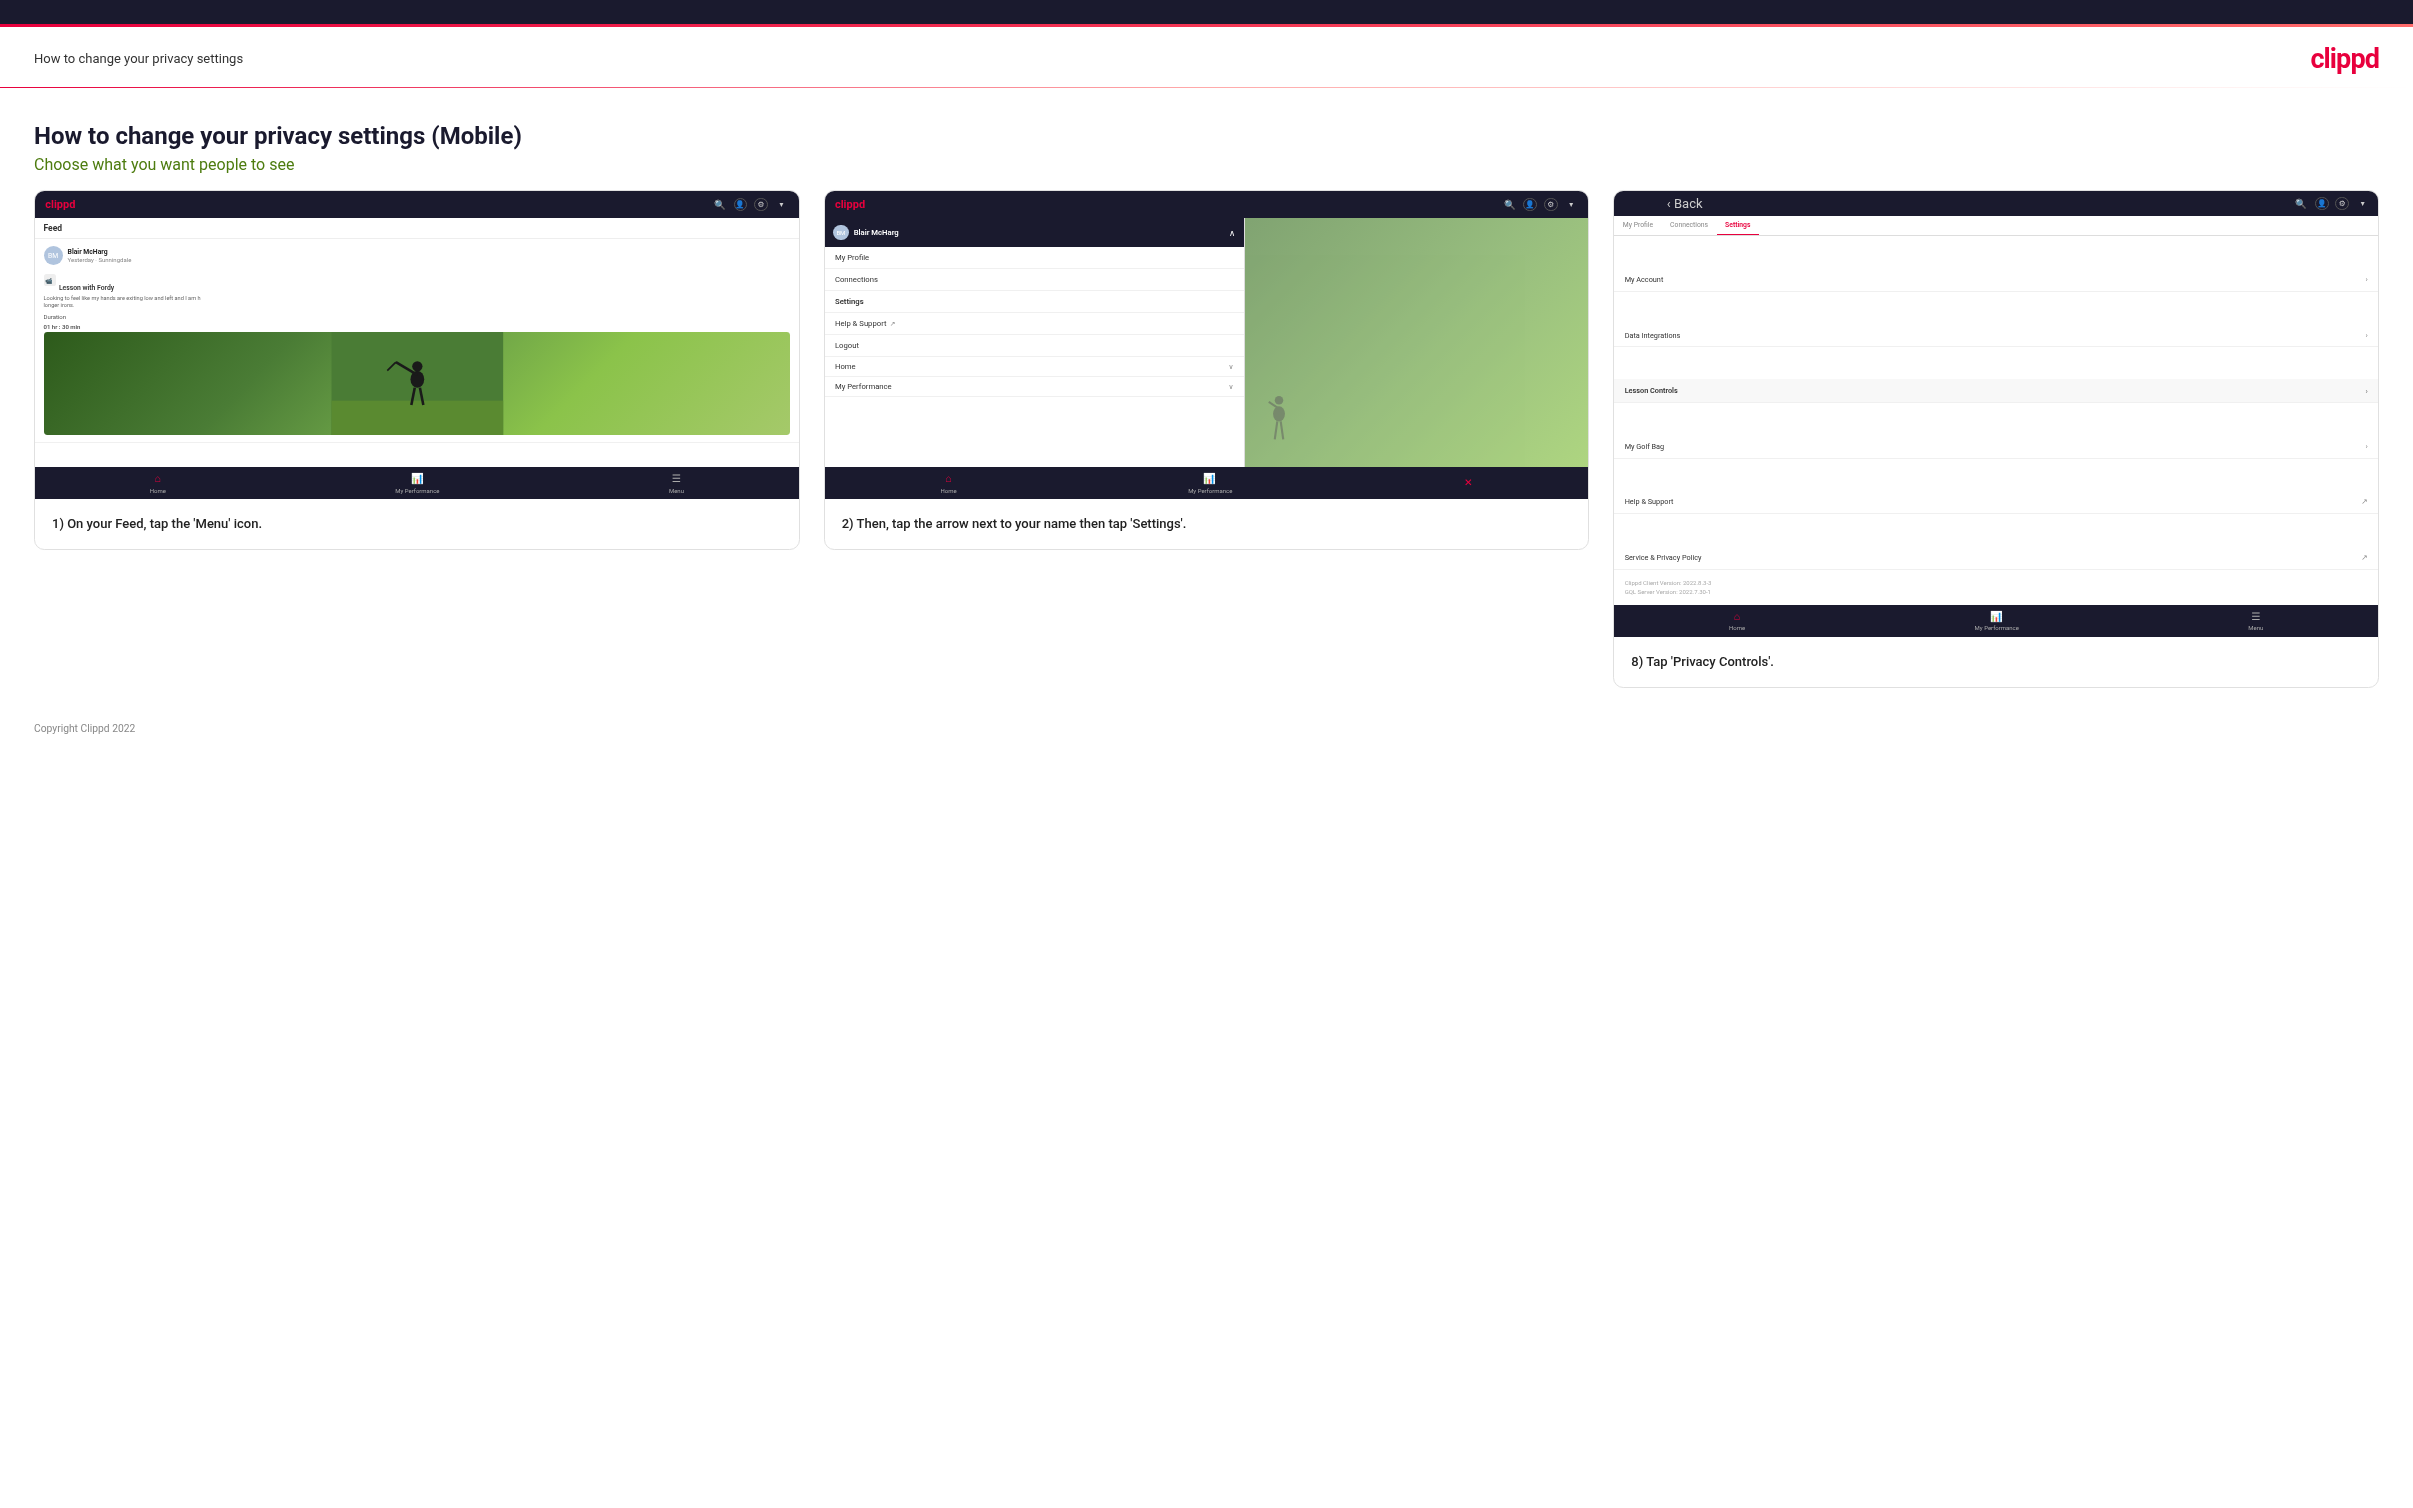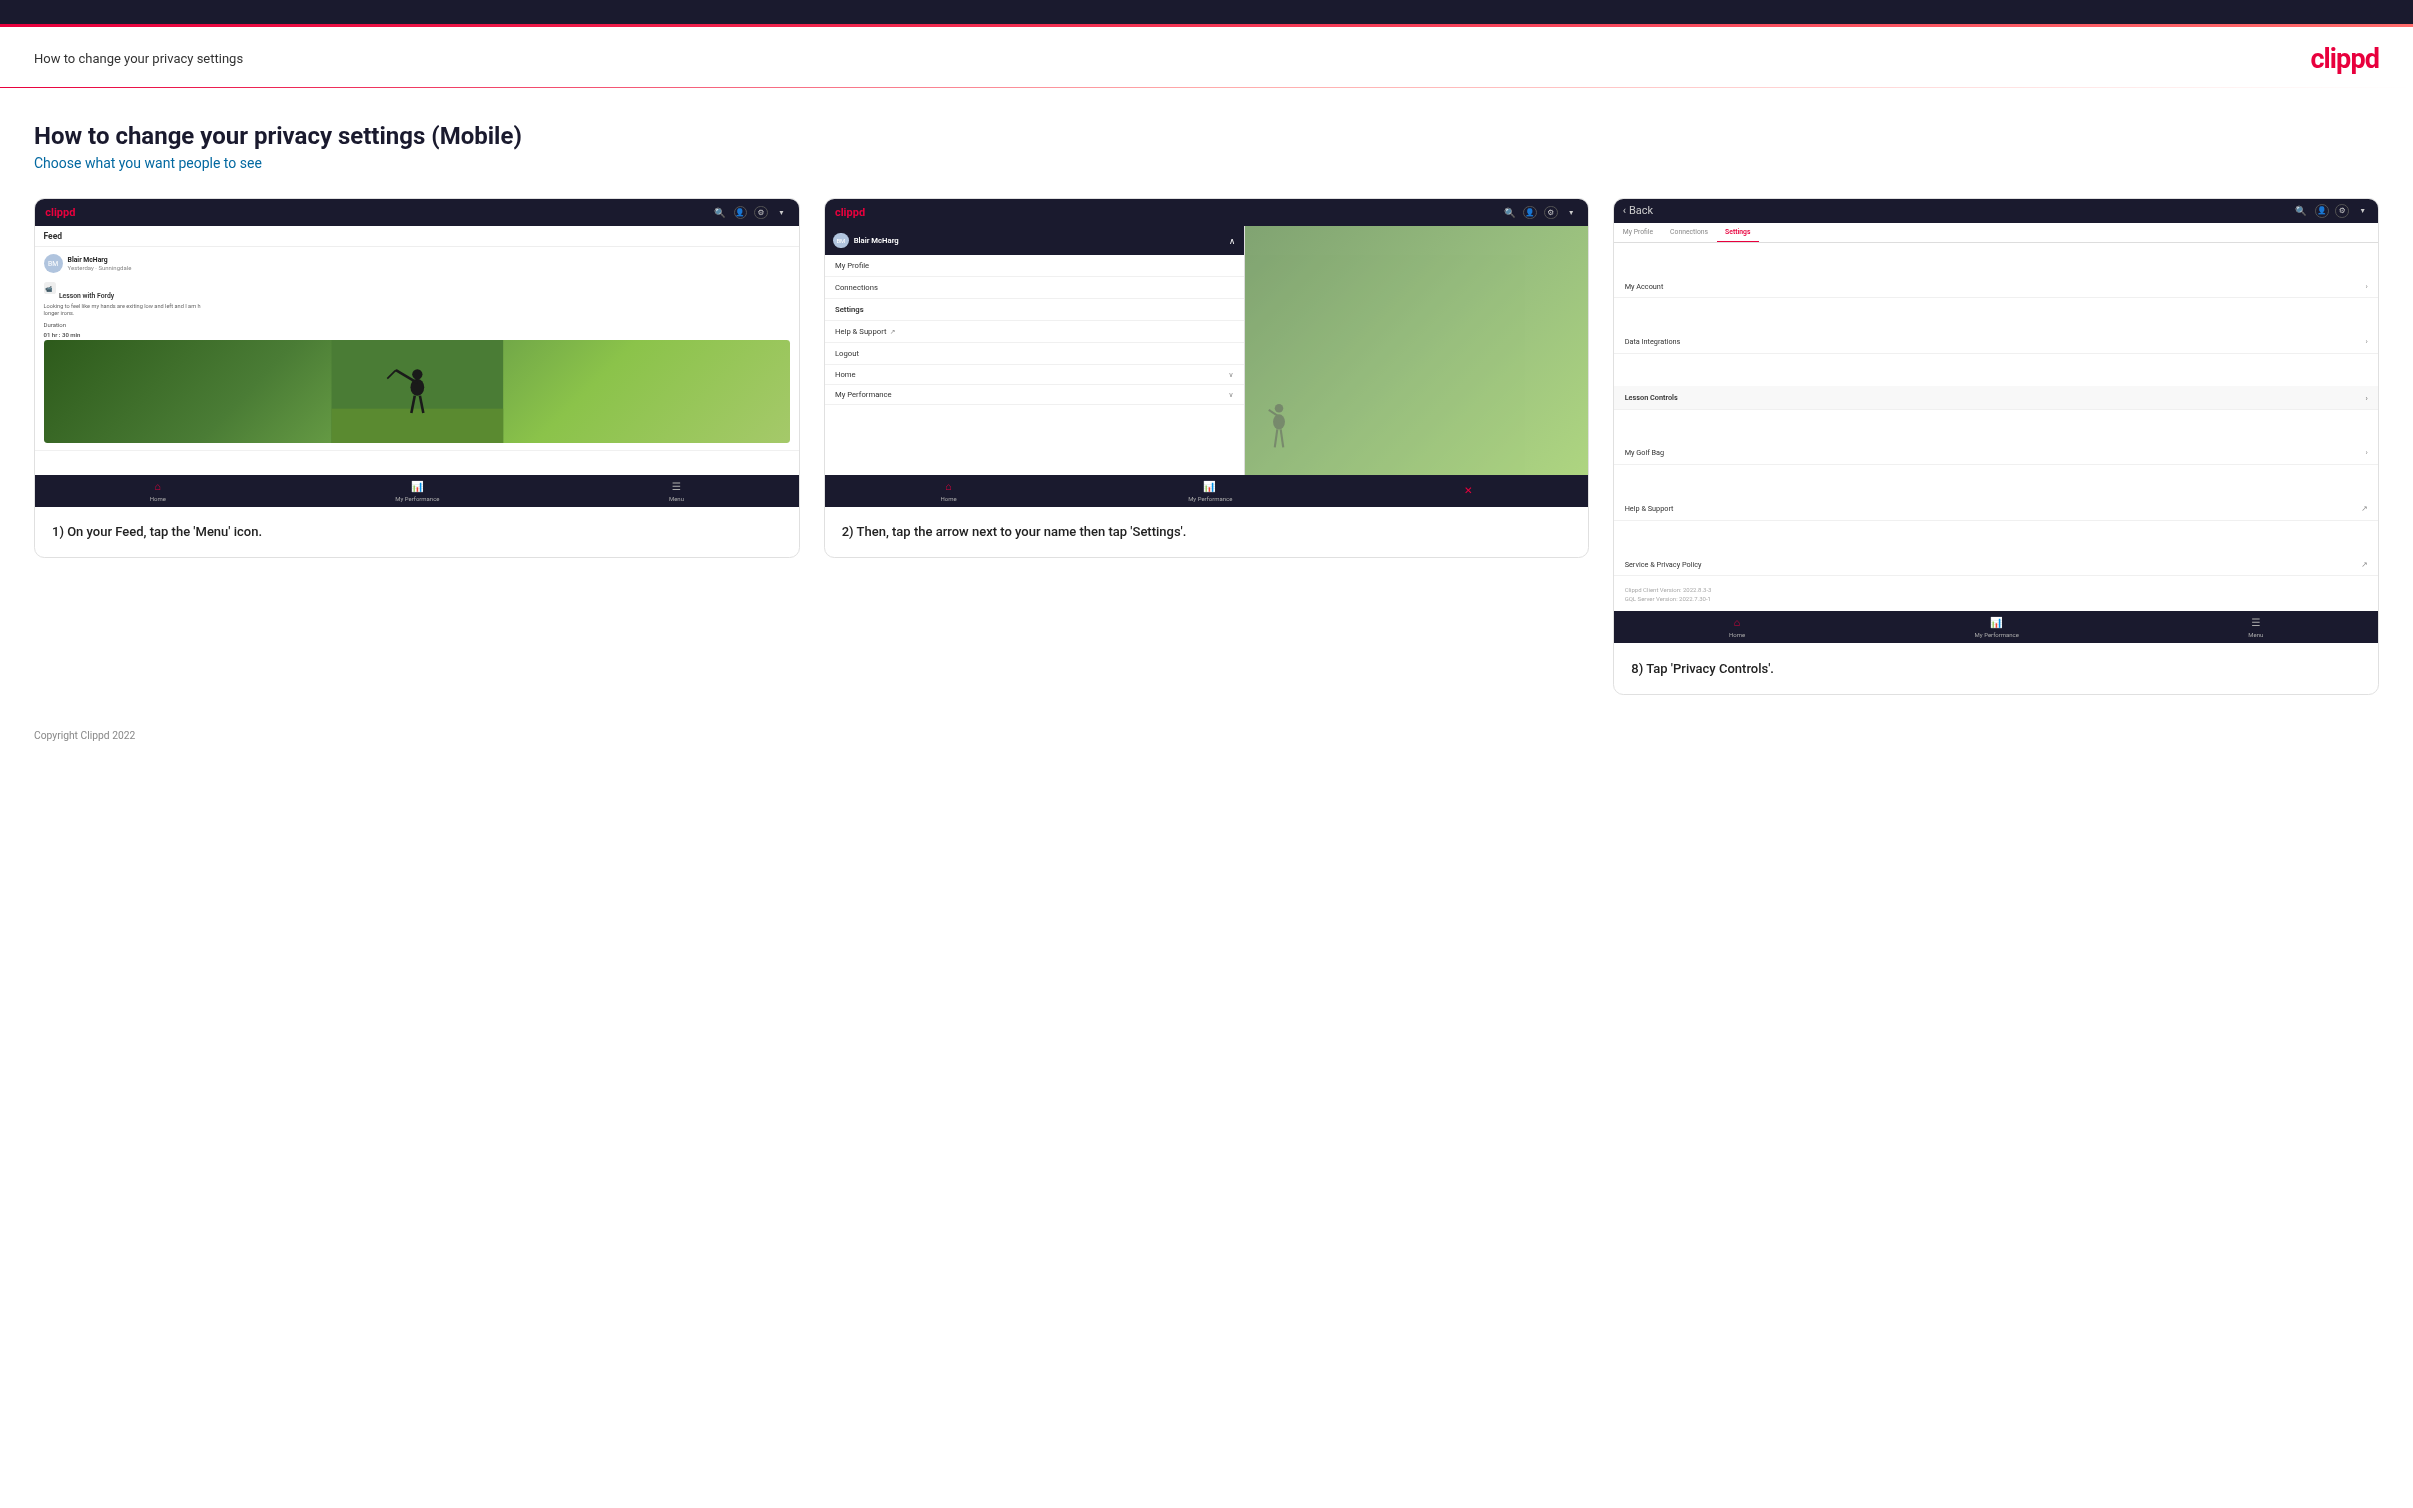--- a/index.html
+++ b/index.html
@@ -46,23 +46,23 @@
     .main {
       padding: 34px 34px 17px 34px;
     }
     .page-heading {
       font-size: 24px;
       font-weight: 700;
       color: #1a1a2e;
       margin-bottom: 5.1px;
     }
     .page-subheading {
-      font-size: 14px;
-      color: #0369a1;
-      margin-bottom: 27px;
+      font-size: 16px;
+      color: #4d7c0f;
+      margin-bottom: 16px;
     }
 
     
     .steps-row {
       display: flex;
       gap: 24px;
       align-items: flex-start;
     }
     .step-card {
       flex: 1;
@@ -314,25 +314,26 @@
       flex-direction: column;
     }
     .settings-nav {
       background: #1a1a2e;
       display: flex;
       align-items: center;
       justify-content: space-between;
       padding: 5.1px 8.5px;
     }
     .settings-back {
-      font-size: 11px;
+      font-size: 13px;
       color: #ccc;
       display: flex;
       align-items: center;
       gap: 2.6px;
+      margin-left: 44px;
     }
     .settings-tabs {
       display: flex;
       gap: 0;
       border-bottom: 0.9px solid #ddd;
       background: #fff;
     }
     .settings-tab {
       padding: 5.1px 8.5px;
       font-size: 6.8px;

